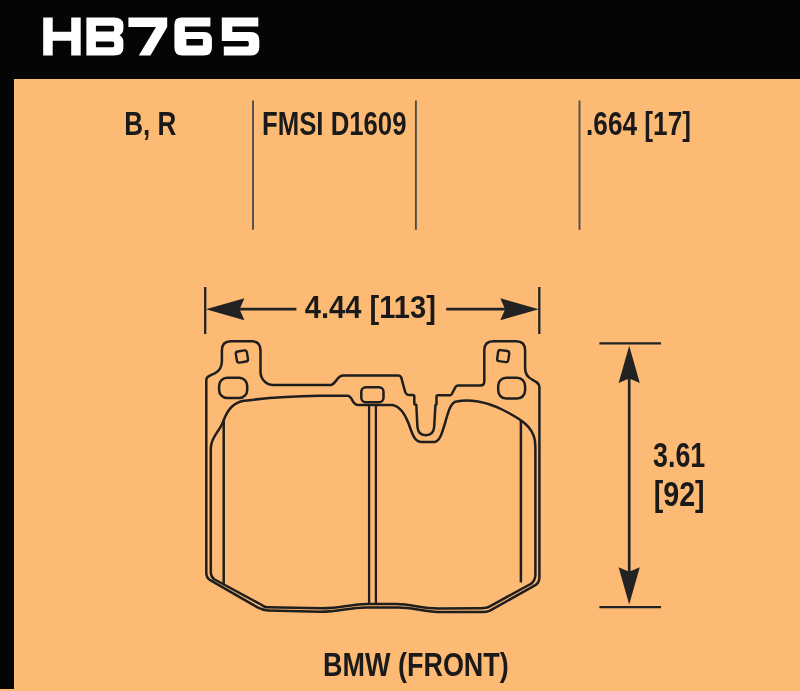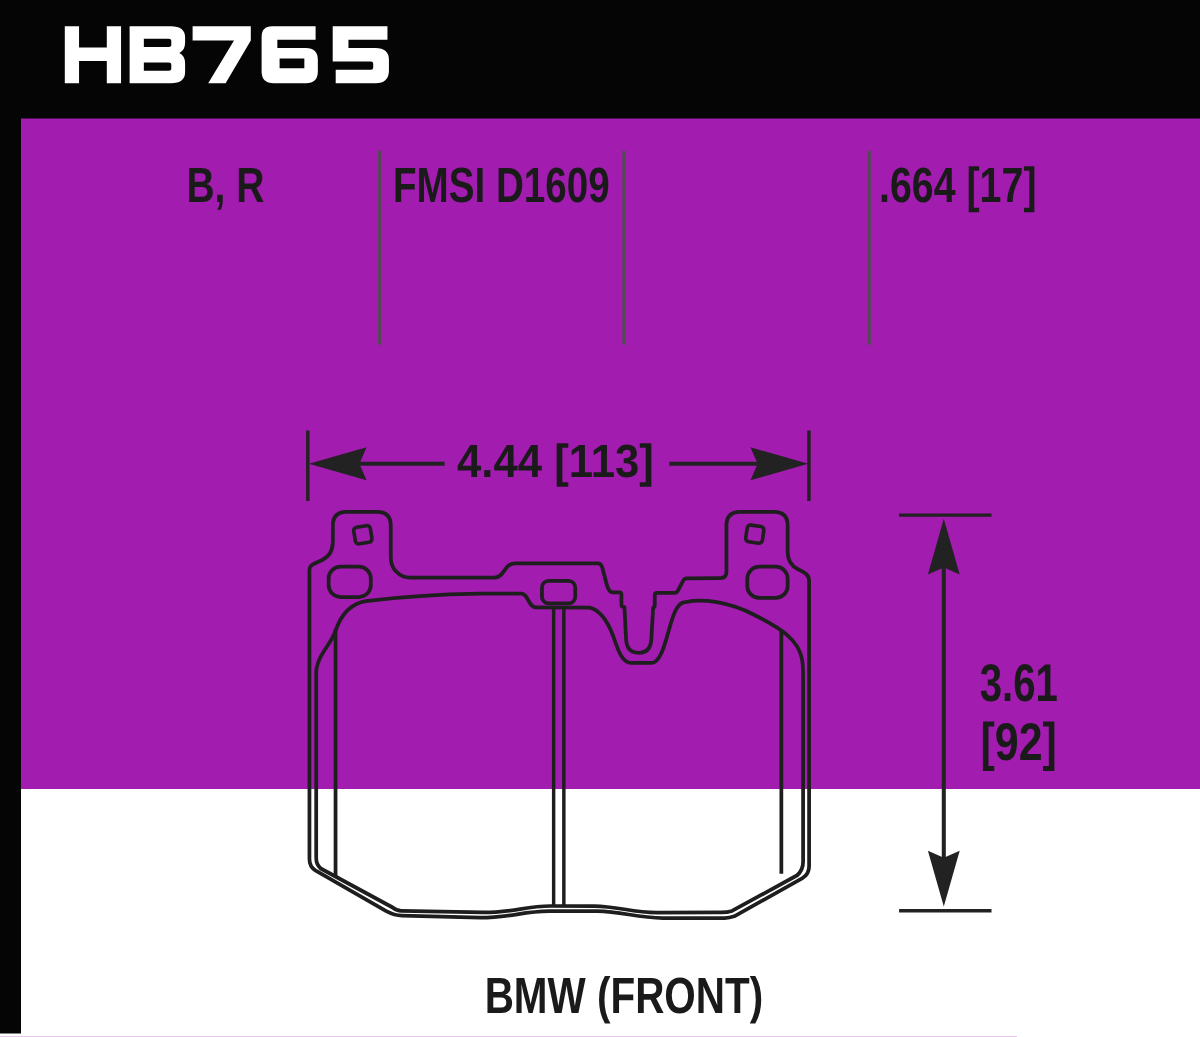--- a/index.html
+++ b/index.html
@@ -1,16 +1,16 @@
 <!DOCTYPE html>
 <html><head>
 <meta charset="utf-8">
 <style>
   html,body{margin:0;padding:0;background:#ffffff;width:800px;height:691px;overflow:hidden;}
-  .stage{position:relative;width:800px;height:526px;background:#a21caf;font-family:"Liberation Sans",sans-serif;}
+  .stage{position:relative;width:800px;height:691px;background:#fdba74;font-family:"Liberation Sans",sans-serif;}
 </style>
 </head>
 <body>
 <div class="stage">
 <svg width="800" height="691" viewBox="0 0 800 691" xmlns="http://www.w3.org/2000/svg" style="position:absolute;left:0;top:0;">
 
   <rect x="0" y="0" width="800" height="79" fill="#050505"></rect>
   <rect x="0" y="0" width="14" height="689" fill="#050505"></rect>
 
   <g fill="#ffffff" fill-rule="evenodd" transform="translate(43.2,17.5)">

